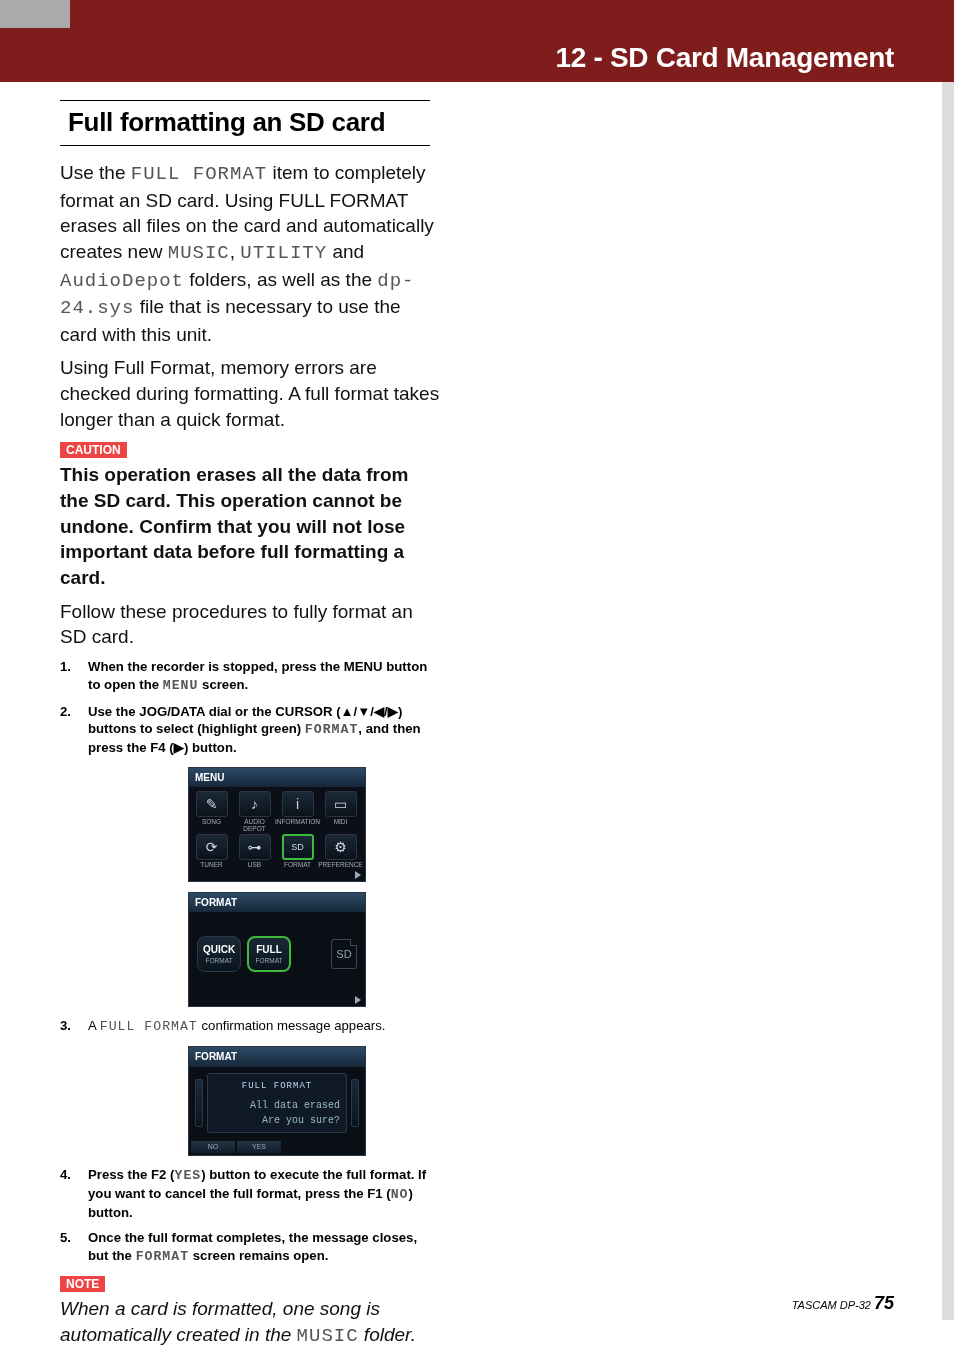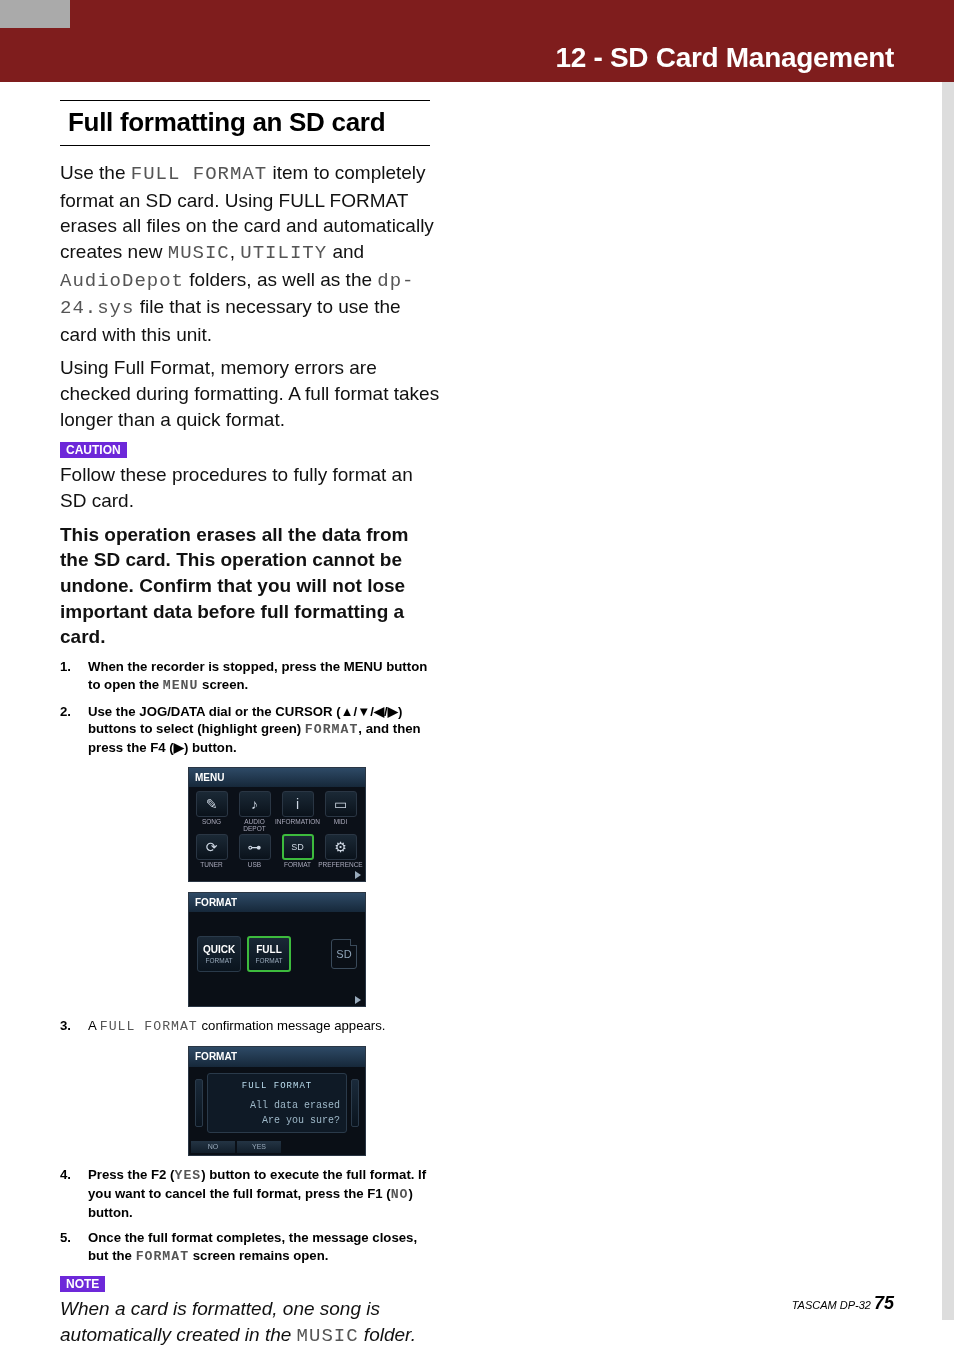--- a/index.html
+++ b/index.html
@@ -11,21 +11,21 @@
     position: relative;
   }
   .top-bar { background: #7f1d1d; height: 82px; width: 100%; display: flex; align-items: flex-end; justify-content: flex-end; padding: 0 60px 8px 0; }
   .top-tab { position:absolute; left:0; top:0; width:70px; height:28px; background:#aaa; }
   .chapter-title { color:#fff; font-weight:700; font-size:28px; font-style: normal; letter-spacing: -0.3px; }
   .page { padding: 18px 76px 0 60px; }
   .section-title { font-size: 26px; font-weight: 700; border-top: 1.2px solid #000; border-bottom: 1.2px solid #000; padding: 6px 0 7px 8px; margin-bottom: 14px; width: 370px; letter-spacing:-0.3px;}
   .col { width: 380px; }
   p { font-size: 19px; line-height: 1.35; margin-bottom: 8px; color:#111; }
   .mono { font-family: "Courier New", monospace; letter-spacing: 1px; color:#555; }
-  .callout { display:inline-block; background:#6d28d9; color:#fff; font-weight:700; font-size:12px; padding:1px 6px; margin-bottom:4px; }
+  .callout { display:inline-block; background:#ef4444; color:#fff; font-weight:700; font-size:12px; padding:1px 6px; margin-bottom:4px; }
   strong { font-weight: 700; }
   ol { list-style: none; counter-reset: step; padding-left: 0; }
   ol > li { position: relative; padding-left: 28px; margin-bottom: 8px; font-size:13.2px; line-height:1.35;}
   ol > li .num { position:absolute; left:0; font-weight:700; }
   .step-head { font-weight:700; }
   .followup { font-weight:400; margin-top:6px; }
   .screenshot { margin: 10px 0 10px 100px; }
   .italic { font-style: italic; }
   .footer { position:absolute; bottom:36px; right:60px; font-size:11px; font-style:italic; }
   .footer .pn { font-size:18px; font-weight:700; font-style: italic; }
@@ -39,21 +39,21 @@
   .menu-icon { width:32px; height:26px; background: linear-gradient(#1b2936,#0a121b); border:1px solid #2a3644; border-radius:3px; display:flex; align-items:center; justify-content:center; }
   .menu-icon.sel { border:2px solid #3dbb3d; }
   .menu-lbl { font-size:6.5px; color:#aab; text-align:center; line-height:1; }
   .menu-foot { height:10px; display:flex; justify-content:flex-end; padding:0 4px 2px; }
   .tri-r { width:0;height:0;border-top:4px solid transparent;border-bottom:4px solid transparent;border-left:6px solid #9ab; }
   .ico { color:#cfd8e4; font-size:14px; }
 
   
   .fmt-shot { width:178px; background:#0a0f16; color:#cfd8e4; font-size:9px; border:1px solid #2a3644; }
   .fmt-body { height:84px; display:flex; align-items:center; gap:6px; padding:0 8px; }
-  .opt-btn { width:44px; height:36px; background:linear-gradient(#1a2836,#0a141e); border:1px solid #2a3a4a; border-radius:3px; display:flex; flex-direction:column; align-items:center; justify-content:center; }
+  .opt-btn { width:44px; height:36px; background:linear-gradient(#1a2836,#0a141e); border:1px solid #2a3a4a; border-radius:8px; display:flex; flex-direction:column; align-items:center; justify-content:center; }
   .opt-btn.sel { border:2px solid #3dbb3d; }
   .opt-btn .t1 { font-weight:700; font-size:10px; color:#fff; }
   .opt-btn .t2 { font-size:6.5px; color:#9ab; }
   .sd-ic { margin-left:auto; width:26px; height:30px; border:1px solid #3a4a5a; border-radius:3px; display:flex; align-items:center; justify-content:center; color:#8fa4b8; font-size:11px; position:relative; }
   .sd-ic::before { content:""; position:absolute; top:-1px; right:-1px; width:6px; height:6px; background:#0a0f16; border-left:1px solid #3a4a5a; border-bottom:1px solid #3a4a5a; }
 
   
   .conf-body { padding:6px; }
   .conf-panel { border:1px solid #2a3a4a; border-radius:3px; padding:4px 6px; background:#0f1a26; }
   .conf-title { text-align:center; color:#bde; font-family:"Courier New",monospace; letter-spacing:1px; font-size:9px; margin:2px 0 6px; }
@@ -75,23 +75,23 @@
 <div class="page">
   <h2 class="section-title">Full formatting an SD card</h2>
 
   <div class="col">
     <p>
       <span>Use the </span><span class="mono">FULL FORMAT</span><span> item to completely format an SD card. Using FULL FORMAT erases all files on the card and automatically creates new </span><span class="mono">MUSIC</span><span>, </span><span class="mono">UTILITY</span><span> and </span><span class="mono">AudioDepot</span><span> folders, as well as the </span><span class="mono">dp-24.sys</span><span> file that is necessary to use the card with this unit.</span>
     </p>
     <p>Using Full Format, memory errors are checked during formatting. A full format takes longer than a quick format.</p>
 
     <div class="callout">CAUTION</div>
+    <p><strong>This operation erases all the data from the SD card. This operation cannot be undone. Confirm that you will not lose important data before full formatting a card.</strong></p>
+
     <p>Follow these procedures to fully format an SD card.</p>
-
-    <p><strong>This operation erases all the data from the SD card. This operation cannot be undone. Confirm that you will not lose important data before full formatting a card.</strong></p>
 
     <ol>
       <li>
         <span class="num">1.</span>
         <span class="step-head"><span>When the recorder is stopped, press the MENU button to open the </span><span class="mono">MENU</span><span> screen.</span></span>
       </li>
 
       <li>
         <span class="num">2.</span>
         <span class="step-head"><span>Use the JOG/DATA dial or the CURSOR (▲/▼/◀/▶) buttons to select (highlight green) </span><span class="mono">FORMAT</span><span>, and then press the F4 (▶) button.</span></span>

